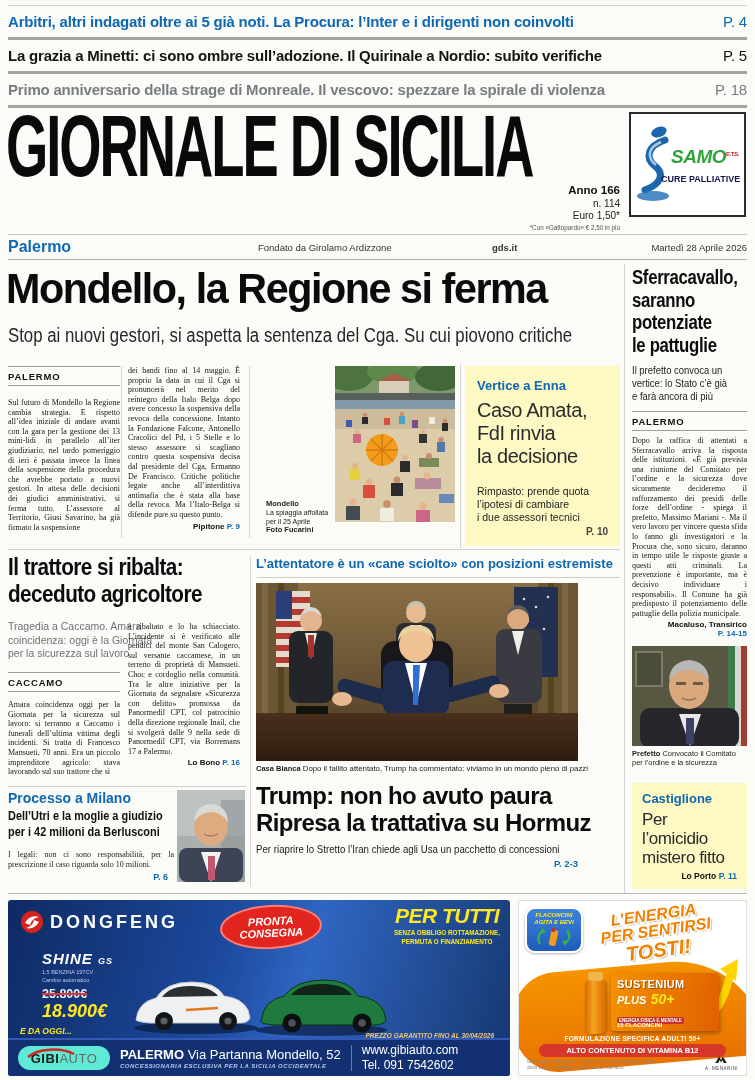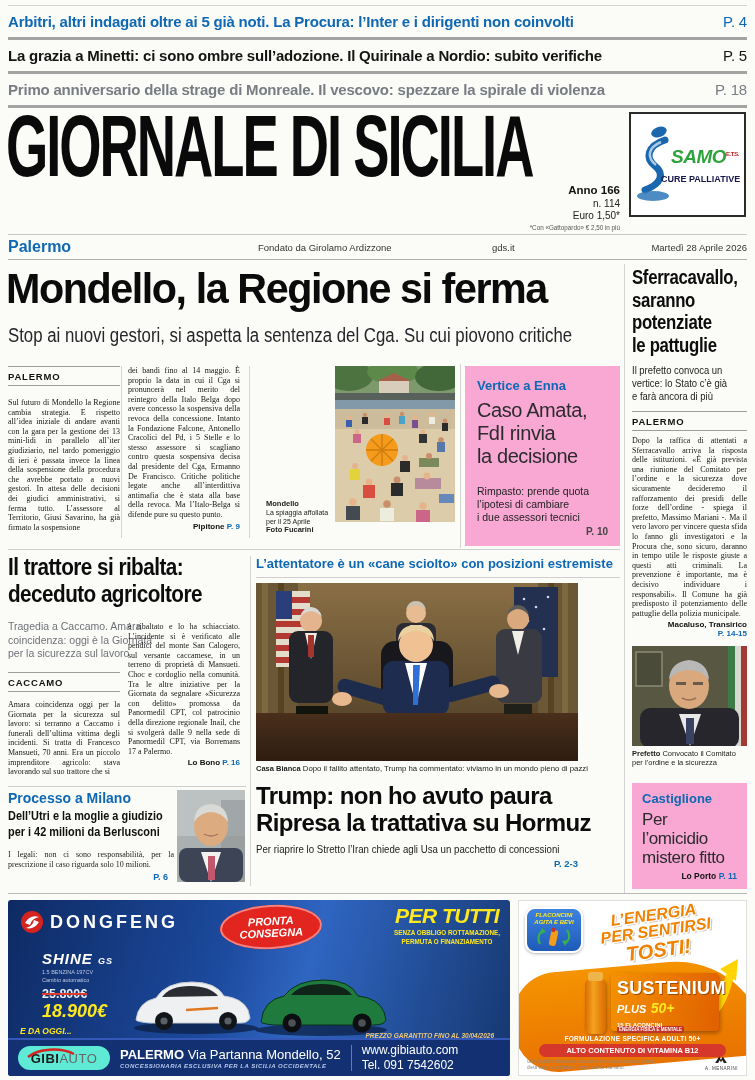--- a/index.html
+++ b/index.html
@@ -28,37 +28,37 @@
   .edition{position:absolute;left:470px;top:184px;width:150px;text-align:right;line-height:1.2;}
   .ed-anno{font-size:11.5px;font-weight:700;color:#111;}
   .ed-line{font-size:10px;color:#222;}
   .ed-note{font-size:6.3px;color:#555;margin-top:2px;}
 
   
   .dateline{position:absolute;left:8px;right:8px;top:234px;height:24px;
             border-top:1px solid #c6c6c4;border-bottom:1px solid #aeaeac;}
   .dl-city{position:absolute;left:0;top:3px;font-size:16px;font-weight:700;color:#0e68b4;}
   .dl-founded{position:absolute;left:250px;top:7px;font-size:9.5px;color:#333;}
-  .dl-site{position:absolute;left:484px;top:7px;font-size:9.5px;color:#333;}
+  .dl-site{position:absolute;left:484px;top:7px;font-size:9.5px;color:#333;font-weight:bold;}
   .dl-date{position:absolute;right:0;top:7px;font-size:9.5px;color:#333;}
 
   
   .h1{position:absolute;left:6px;top:264px;font-size:43px;font-weight:800;letter-spacing:-1.5px;
       white-space:nowrap;color:#0b0b0b;transform:scaleX(0.96);transform-origin:left top;}
   .h1sub{position:absolute;left:8px;top:324px;font-size:20px;color:#26262a;white-space:nowrap;
          transform:scaleX(0.84);transform-origin:left top;letter-spacing:0;}
   .sect{border-top:1px solid #9d9d9b;border-bottom:1px solid #9d9d9b;padding:4px 0 3px 0;
         font-size:9.5px;font-weight:700;letter-spacing:0.8px;color:#111;}
   .body-col{font-family:"Liberation Serif",serif;font-size:8px;line-height:9.6px;text-align:justify;color:#161616;}
   .sig{text-align:right;font-size:8px;margin-top:2px;}
   .sig b{color:#111;} .sig .pg{color:#0e68b4;font-weight:700;}
   .photo-cap{font-size:7px;line-height:8.8px;color:#222;}
   .photo-cap b{font-size:7.5px;}
 
-  .gbox{background:#f9a8d4;}
+  .gbox{background:#fef9c3;}
   .kicker-blue{color:#0e68b4;font-weight:700;}
   .box-title{color:#2b2b2e;letter-spacing:-0.4px;}
 
   
   .rcol{position:absolute;left:632px;top:266px;width:115px;}
   .rcol-title{font-size:20px;font-weight:800;line-height:22.5px;letter-spacing:-0.4px;color:#0d0d0d;
               transform:scaleX(0.84);transform-origin:left top;width:137px;}
   .rcol-deck{margin-top:8px;font-size:10.5px;line-height:13px;color:#222;
              transform:scaleX(0.9);transform-origin:left top;width:128px;}
   .photo-frame{background:#ddd;}
@@ -124,21 +124,21 @@
             background:linear-gradient(180deg,#3d82e0,#1f5bb8);box-shadow:0 1px 3px rgba(0,0,0,.3);
             text-align:center;padding-top:3px;box-sizing:border-box;}
   .su-badge .b1{color:#ffe81e;font-style:italic;font-weight:800;font-size:6px;line-height:7px;}
   .su-head{position:absolute;left:62px;top:6px;width:150px;text-align:center;transform:rotate(-8deg);
            font-style:italic;font-weight:900;color:#f08200;line-height:1.02;
            text-shadow:-1px -1px 0 #fff,1px -1px 0 #fff,-1px 1px 0 #fff,1px 1px 0 #fff,2px 2px 0 rgba(90,40,0,.25);}
   .su-head .hl1{font-size:16px;} .su-head .hl3{font-size:20px;}
   .su-box{position:absolute;left:92px;top:72px;width:108px;height:58px;border-radius:4px;
           background:linear-gradient(100deg,#f49100,#e06000);box-shadow:1px 2px 4px rgba(0,0,0,.35);
           padding:5px 6px;box-sizing:border-box;}
-  .su-box .nm{color:#fff;font-weight:900;font-size:18px;letter-spacing:0.3px;text-shadow:1px 1px 0 #a34a00;}
+  .su-box .nm{color:#fff;font-weight:900;font-size:11px;letter-spacing:0.3px;text-shadow:1px 1px 0 #a34a00;}
   .su-box .pl{color:#fff;font-style:italic;font-weight:900;font-size:11px;}
   .su-box .fifty{color:#ffe81e;font-size:14px;font-style:italic;font-weight:900;}
   .su-box .strip2{margin-top:2px;background:#c2332a;color:#fff;font-size:4.5px;font-weight:700;
                   padding:1px 2px;display:inline-block;border-radius:2px;}
   .su-box .cnt{position:absolute;left:6px;bottom:3px;color:#fff;font-size:6px;font-weight:700;}
   .su-bottle{position:absolute;left:66px;top:78px;width:21px;height:55px;border-radius:6px;
              background:linear-gradient(90deg,#d96a00,#f5a21f 40%,#d96a00);box-shadow:1px 1px 3px rgba(0,0,0,.3);}
   .su-bottle::before{content:"";position:absolute;left:3px;top:-7px;width:15px;height:9px;border-radius:3px;background:#f0b54a;}
   .su-claim{position:absolute;left:0;right:0;top:134px;text-align:center;color:#fff;font-size:6.5px;
             font-weight:700;letter-spacing:0.3px;}

